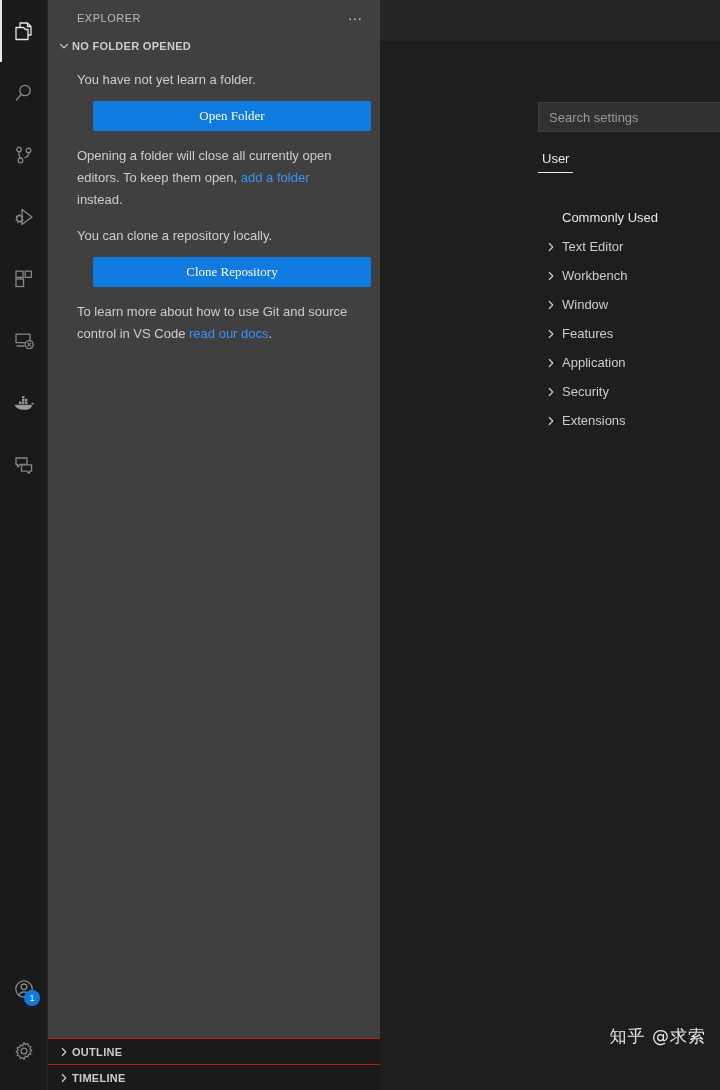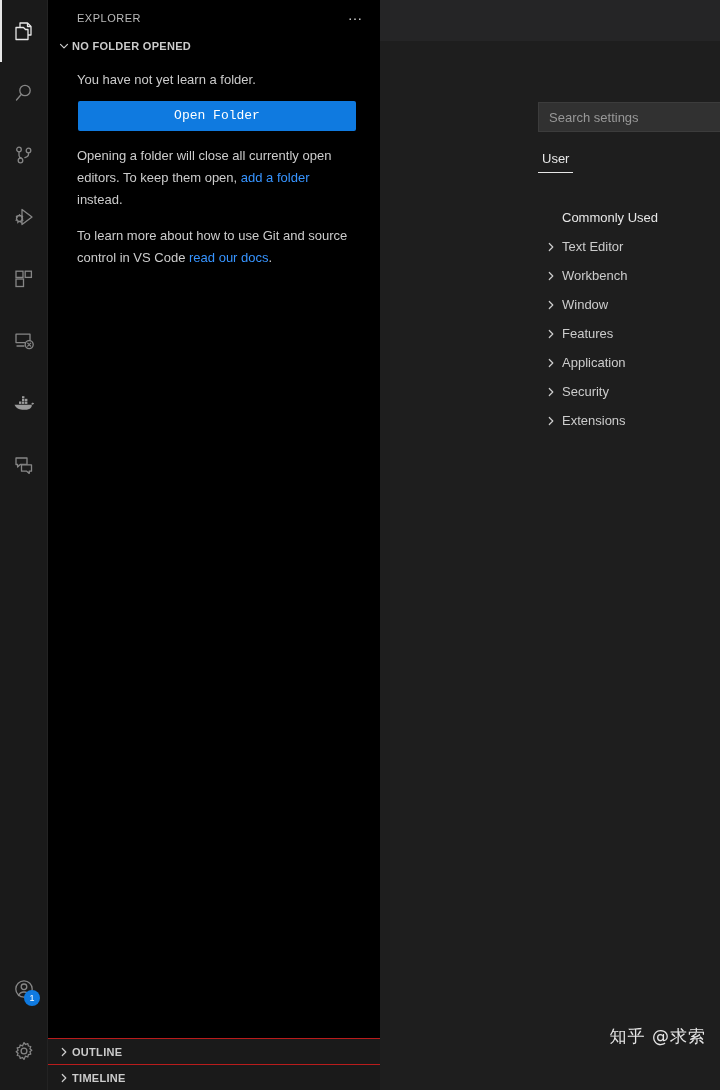--- a/index.html
+++ b/index.html
@@ -41,21 +41,21 @@
     min-width: 16px; height: 16px; border-radius: 8px;
     background: #0f7ae0; color: #fff;
     font-size: 9px; line-height: 16px; text-align: center;
     font-family: "Liberation Sans", sans-serif;
     padding: 0 3px;
   }
 
   
   .sidebar {
     width: 332px; flex: 0 0 332px; height: 1090px;
-    background: #000000;
+    background: #404040;
     position: relative;
     color: #cccccc;
   }
   .sidebar-title {
     height: 35px; display: flex; align-items: center;
     padding: 0 12px 0 29px;
     font-size: 11px; letter-spacing: 0.5px; color: #bbbbbb;
     text-transform: uppercase;
   }
   .sidebar-title .more {
@@ -73,22 +73,22 @@
   .welcome {
     padding: 12px 22px 0 29px;
     font-size: 13px; line-height: 22px; color: #cccccc;
   }
   .welcome p { margin: 0 0 14px 0; }
   .welcome p.tight { margin-bottom: 10px; }
   .btn-primary {
     display: block; width: 278px; height: 30px; line-height: 30px;
     background: #0f7ae0; color: #ffffff;
     font-size: 13px; text-align: center; border: none;
-    border-radius: 2px; cursor: pointer; margin: 0 0 14px 1px;
-    font-family: Liberation Mono, monospace;
+    border-radius: 2px; cursor: pointer; margin: 0 0 14px 16px;
+    font-family: Liberation Serif, serif;
   }
   .lnk { color: #3794ff; cursor: pointer; }
 
   .panel-bottom { position: absolute; left: 0; right: 0; bottom: 0; }
   .panel-row {
     height: 26px; display: flex; align-items: center;
     border-top: 1px solid #b91c1c;
     background: #1a1a1a;
     padding-left: 8px; cursor: pointer;
   }
@@ -285,21 +285,23 @@
       <span>NO FOLDER OPENED</span>
     </div>
 
     <div class="welcome">
       <p class="tight">You have not yet learn a folder.</p>
 
       <button class="btn-primary">Open Folder</button>
 
       <p><span>Opening a folder will close all currently open editors. To keep them open, </span><span class="lnk">add a folder</span><span> instead.</span></p>
 
-
+      <p class="tight">You can clone a repository locally.</p>
+
+      <button class="btn-primary">Clone Repository</button>
 
       <p><span>To learn more about how to use Git and source control in VS Code </span><span class="lnk">read our docs</span><span>.</span></p>
     </div>
 
     <div class="panel-bottom">
       <div class="panel-row">
         <span class="chev">
           <svg width="12" height="12" viewBox="0 0 12 12" fill="none">
             <path d="M4.3 2.5L7.8 6l-3.5 3.5" stroke="#cccccc" stroke-width="1.2" stroke-linecap="round" stroke-linejoin="round"></path>
           </svg>

